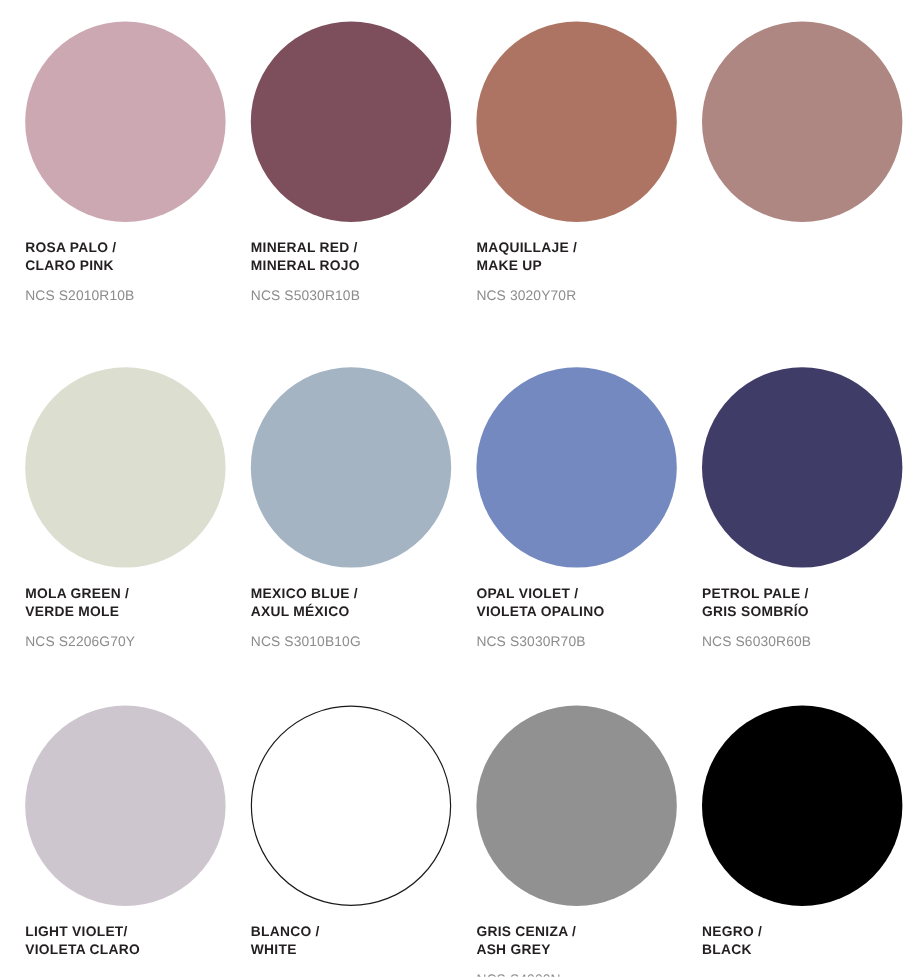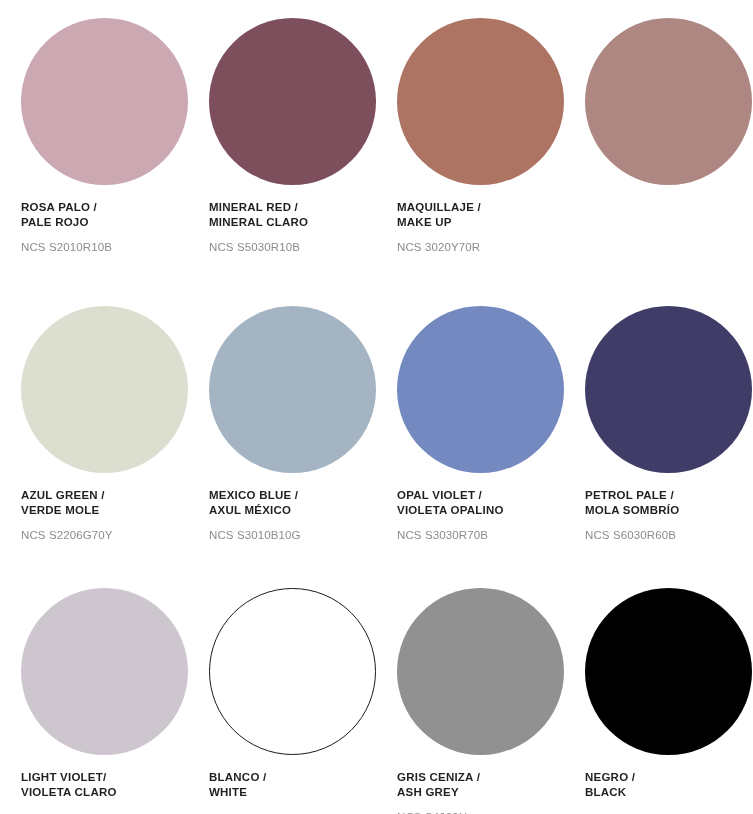--- a/index.html
+++ b/index.html
@@ -89,51 +89,51 @@
 </head>
 <body style="background-color: rgb(255, 255, 255);">
 
 <div class="palette-sheet">
   <div class="swatch-grid">
 
     <div class="swatch-cell row-1">
       <div class="swatch-disc" style="background-color: rgb(204, 168, 178);"></div>
       <div class="swatch-caption">
         <span class="swatch-name-en">ROSA PALO /</span>
-        <span class="swatch-name-es">PALE ROJO</span>
+        <span class="swatch-name-es">CLARO PINK</span>
         <span class="swatch-code">NCS S2010R10B</span>
       </div>
     </div>
 
     <div class="swatch-cell row-1">
       <div class="swatch-disc" style="background-color: rgb(125, 78, 91);"></div>
       <div class="swatch-caption">
         <span class="swatch-name-en">MINERAL RED /</span>
-        <span class="swatch-name-es">MINERAL CLARO</span>
+        <span class="swatch-name-es">MINERAL ROJO</span>
         <span class="swatch-code">NCS S5030R10B</span>
       </div>
     </div>
 
     <div class="swatch-cell row-1">
       <div class="swatch-disc" style="background-color: rgb(174, 116, 99);"></div>
       <div class="swatch-caption">
         <span class="swatch-name-en">MAQUILLAJE /</span>
         <span class="swatch-name-es">MAKE UP</span>
         <span class="swatch-code">NCS 3020Y70R</span>
       </div>
     </div>
 
     <div class="swatch-cell row-1">
       <div class="swatch-disc" style="background-color: rgb(174, 135, 130);"></div>
     </div>
 
     <div class="swatch-cell row-2">
       <div class="swatch-disc" style="background-color: rgb(220, 222, 207);"></div>
       <div class="swatch-caption">
-        <span class="swatch-name-en">AZUL GREEN /</span>
+        <span class="swatch-name-en">MOLA GREEN /</span>
         <span class="swatch-name-es">VERDE MOLE</span>
         <span class="swatch-code">NCS S2206G70Y</span>
       </div>
     </div>
 
     <div class="swatch-cell row-2">
       <div class="swatch-disc" style="background-color: rgb(164, 180, 195);"></div>
       <div class="swatch-caption">
         <span class="swatch-name-en">MEXICO BLUE /</span>
         <span class="swatch-name-es">AXUL MÉXICO</span>
@@ -147,21 +147,21 @@
         <span class="swatch-name-en">OPAL VIOLET /</span>
         <span class="swatch-name-es">VIOLETA OPALINO</span>
         <span class="swatch-code">NCS S3030R70B</span>
       </div>
     </div>
 
     <div class="swatch-cell row-2">
       <div class="swatch-disc" style="background-color: rgb(64, 60, 104);"></div>
       <div class="swatch-caption">
         <span class="swatch-name-en">PETROL PALE /</span>
-        <span class="swatch-name-es">MOLA SOMBRÍO</span>
+        <span class="swatch-name-es">GRIS SOMBRÍO</span>
         <span class="swatch-code">NCS S6030R60B</span>
       </div>
     </div>
 
     <div class="swatch-cell row-3">
       <div class="swatch-disc" style="background-color: rgb(206, 198, 206);"></div>
       <div class="swatch-caption">
         <span class="swatch-name-en">LIGHT VIOLET/</span>
         <span class="swatch-name-es">VIOLETA CLARO</span>
       </div>

